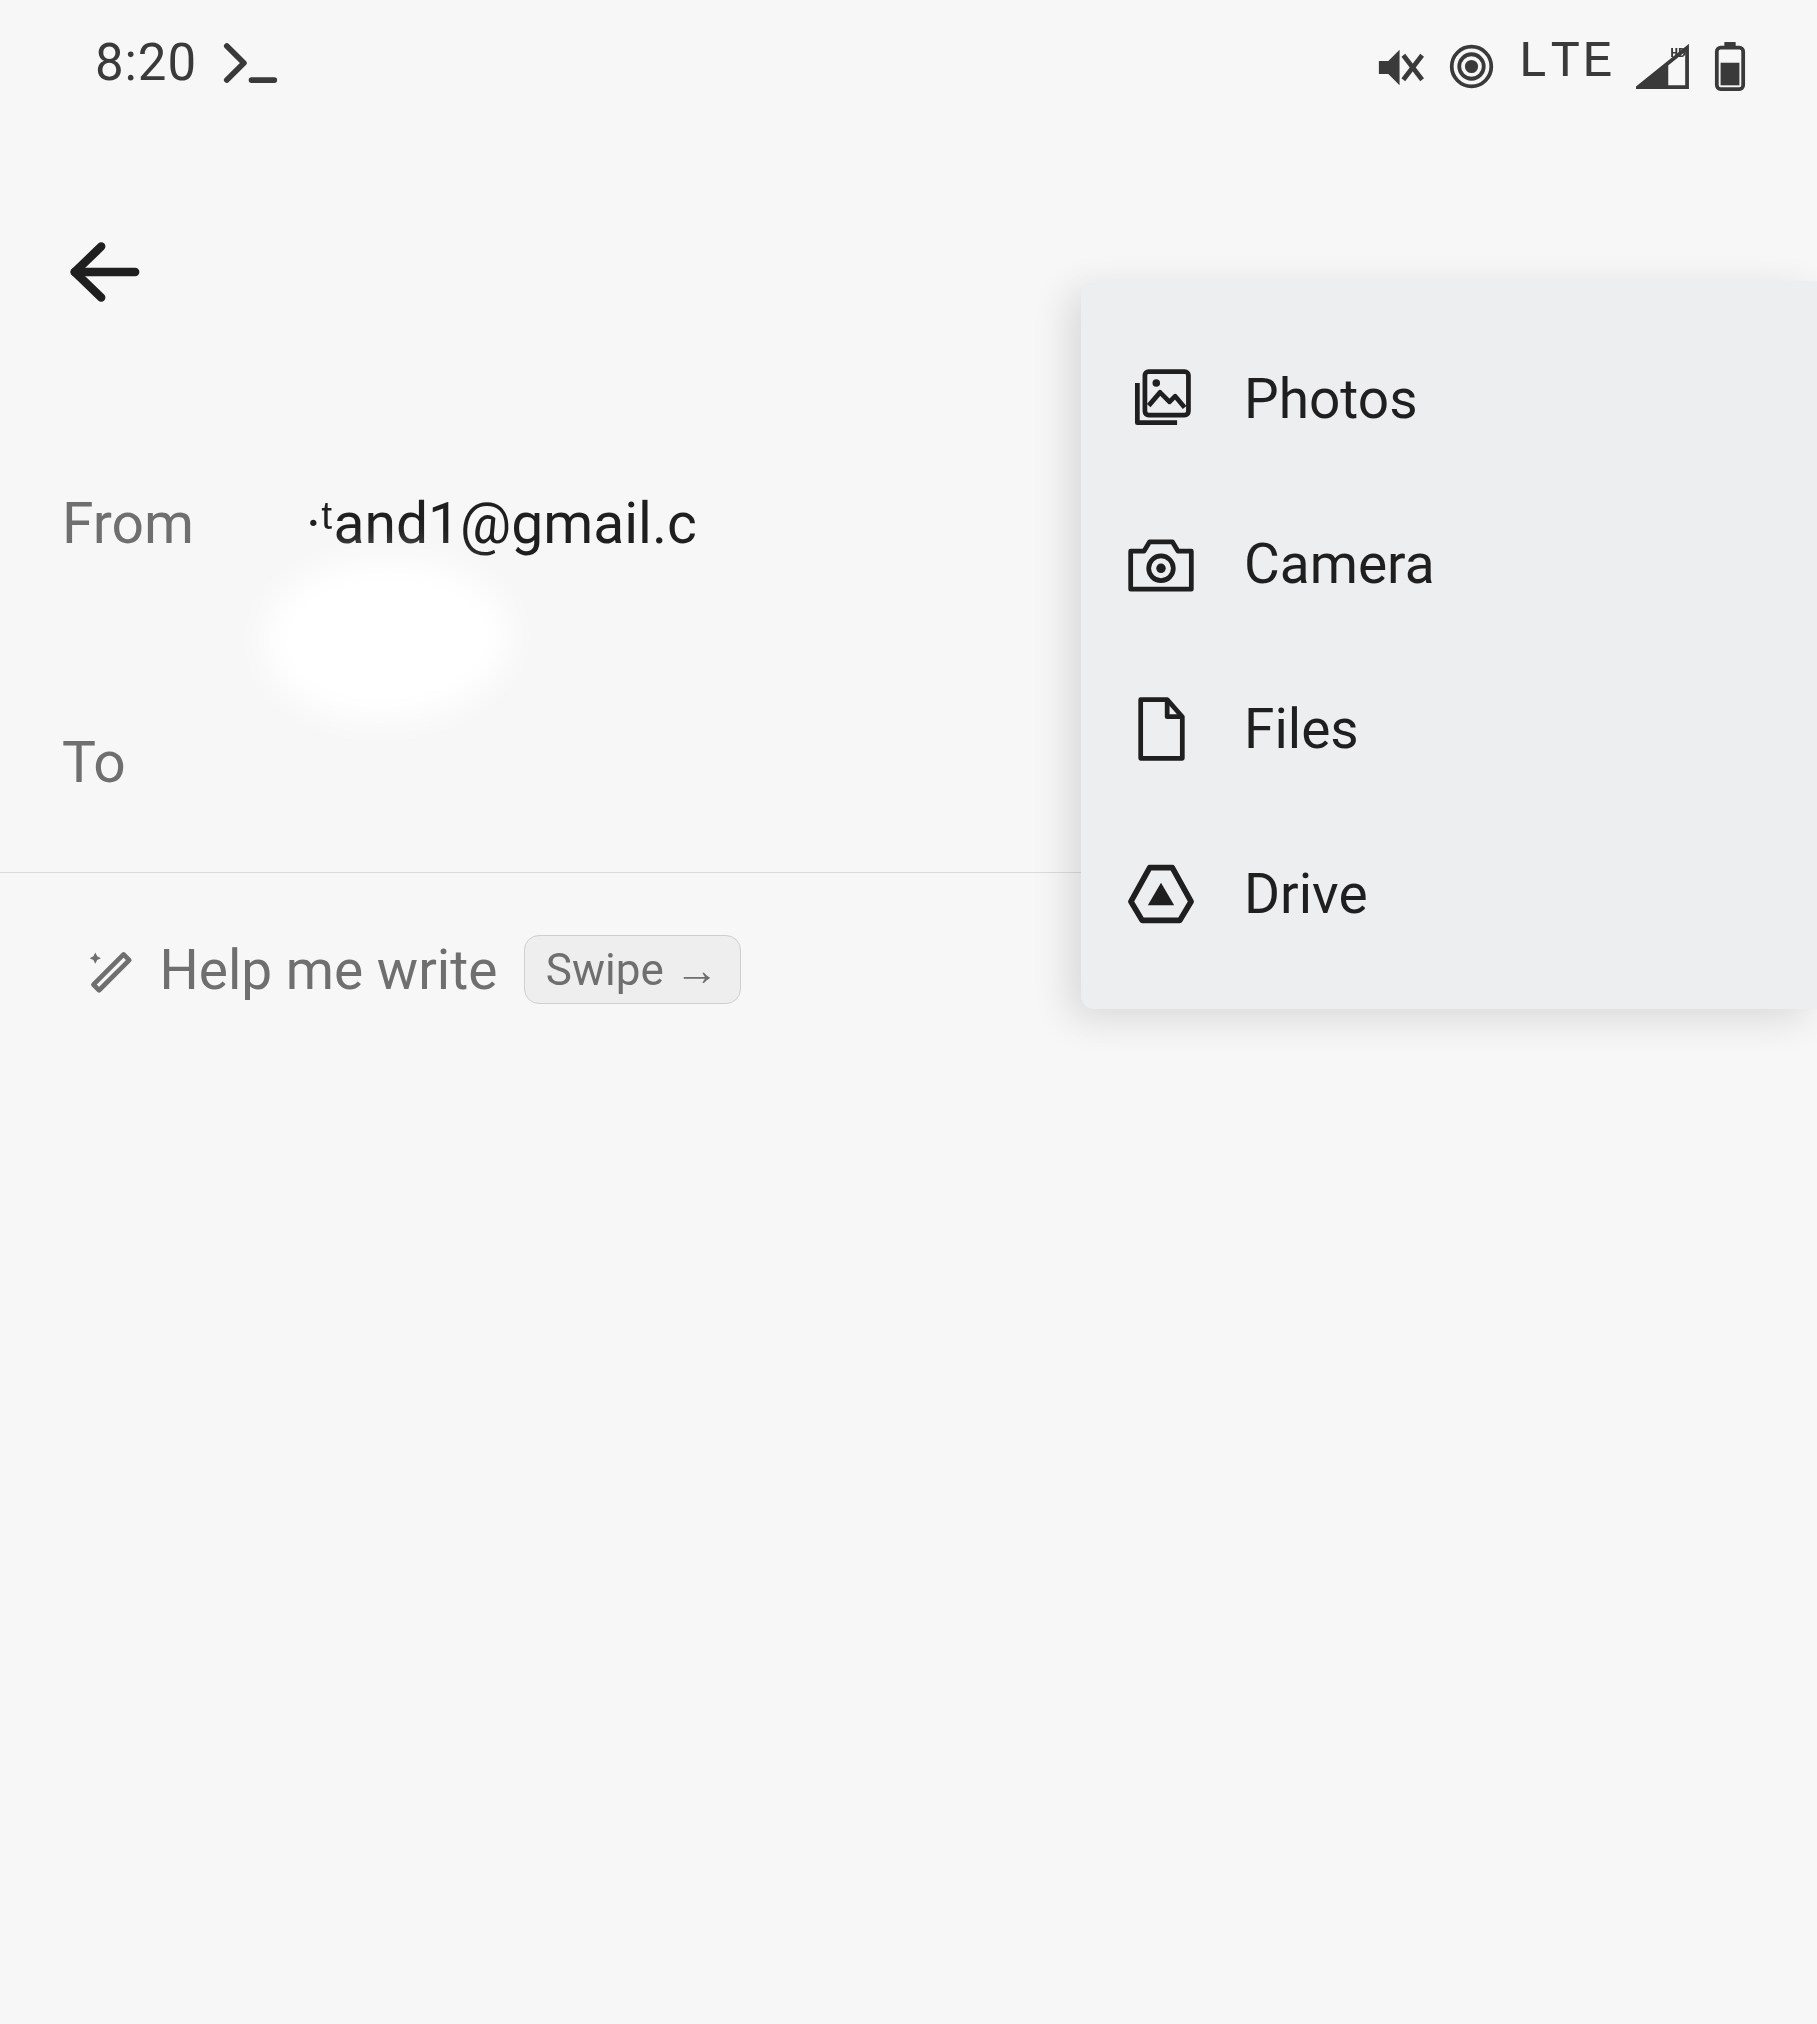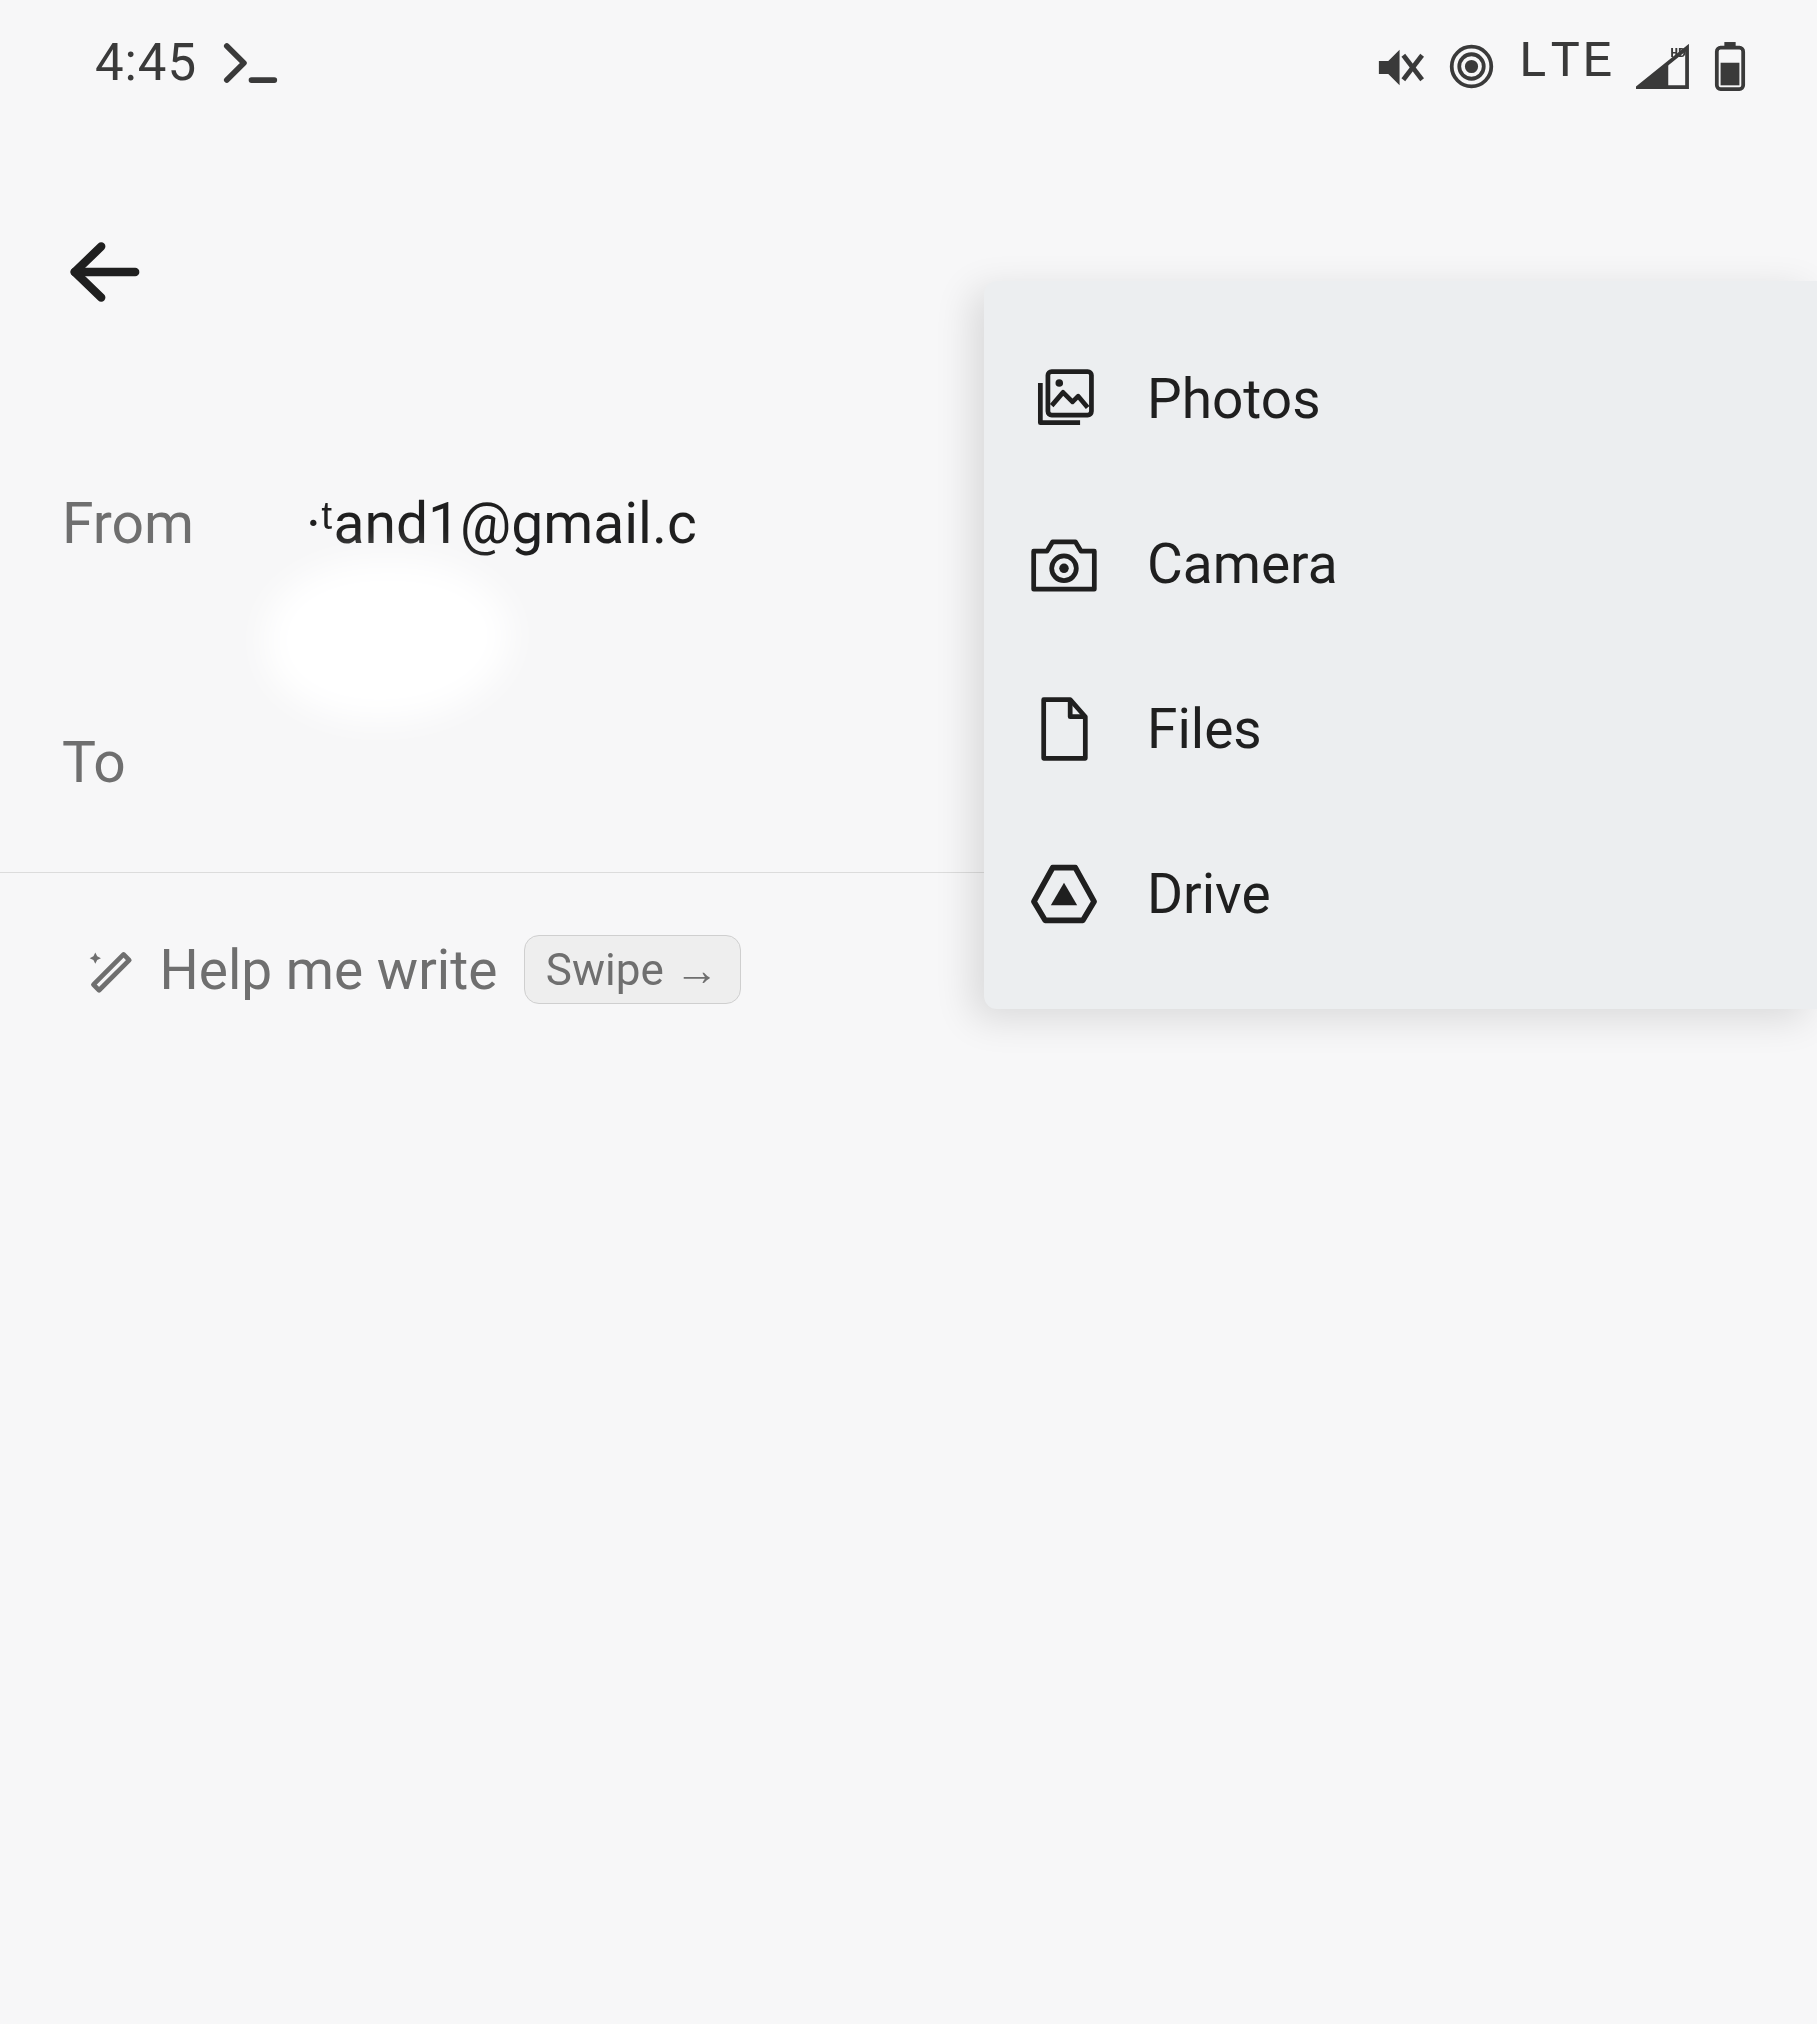--- a/index.html
+++ b/index.html
@@ -74,39 +74,39 @@
   
   .smudge{
     position:absolute;left:265px;top:468px;width:246px;height:161px;
     background:#ffffff;border-radius:60% 60% 70% 60%;
     filter:blur(17px);
   }
 
   
   .attach-menu{
     position:absolute;
-    top:189px;right:0;width:833px;
+    top:189px;right:0;width:736px;
     background:var(--menu-bg);
     border-radius:13.2px 0 0 13.2px;
     box-shadow:-11.4px 9.5px 38px rgba(0,0,0,.12);
     padding:34px 0;
   }
   .menu-item{
     display:flex;align-items:center;gap:45px;
     padding:49px 42px;
     font-size:55px;color:var(--fg);cursor:pointer;
   }
   .menu-item .icon-wrap{width:76px;display:flex;justify-content:center;}
 </style>
 </head>
 <body>
 
 <div class="status-bar">
   <div class="status-left">
-    <span class="status-time">4:45</span>
+    <span class="status-time">8:20</span>
     <span class="prompt-glyph">
       <svg width="57" height="42" viewBox="0 0 60 44" fill="none" stroke="#3a3a3a" stroke-width="6" stroke-linecap="round" stroke-linejoin="round">
         <polyline points="4,4 22,22 4,40"></polyline>
         <line x1="30" y1="40" x2="54" y2="40"></line>
       </svg>
     </span>
   </div>
   <div class="status-right">
     <span>
       <svg width="51" height="47" viewBox="0 0 54 50" fill="none" stroke="#3a3a3a" stroke-width="5">

